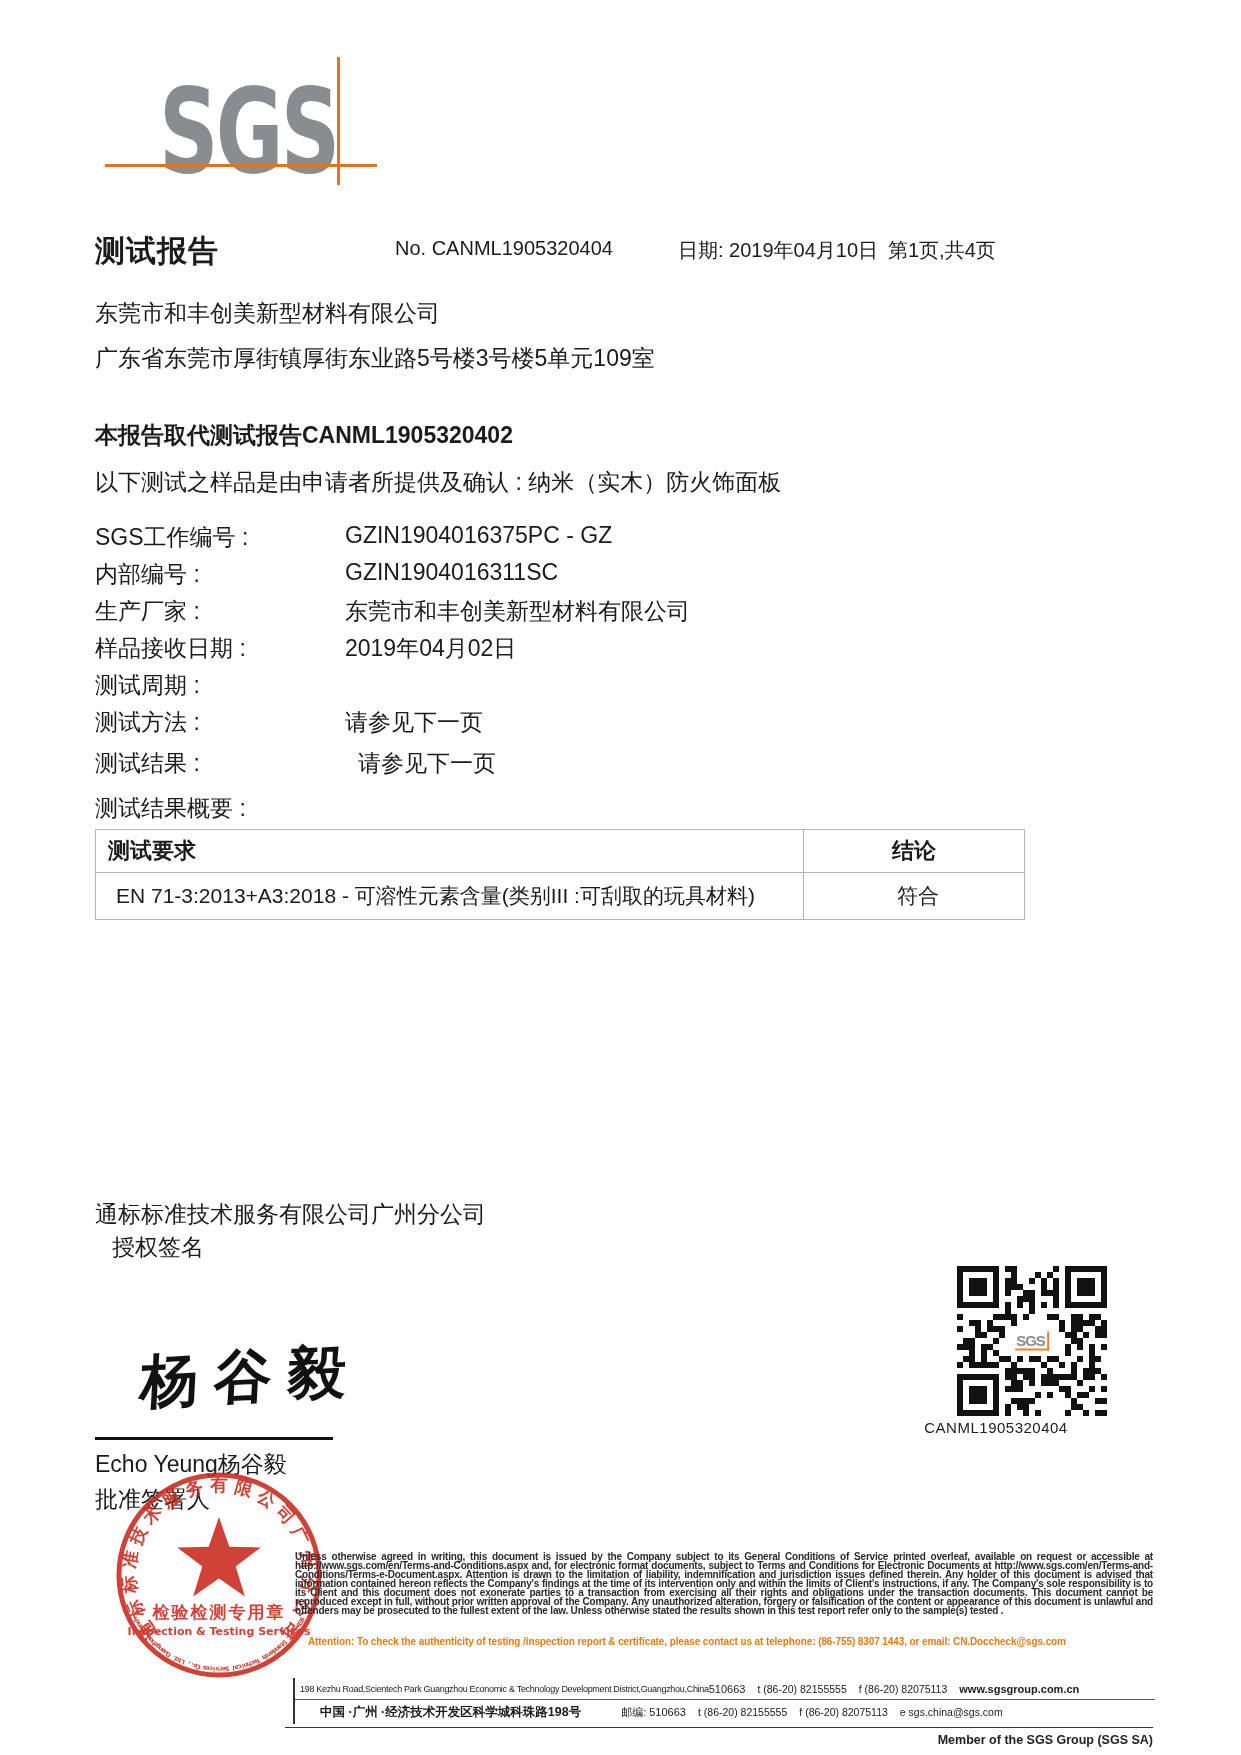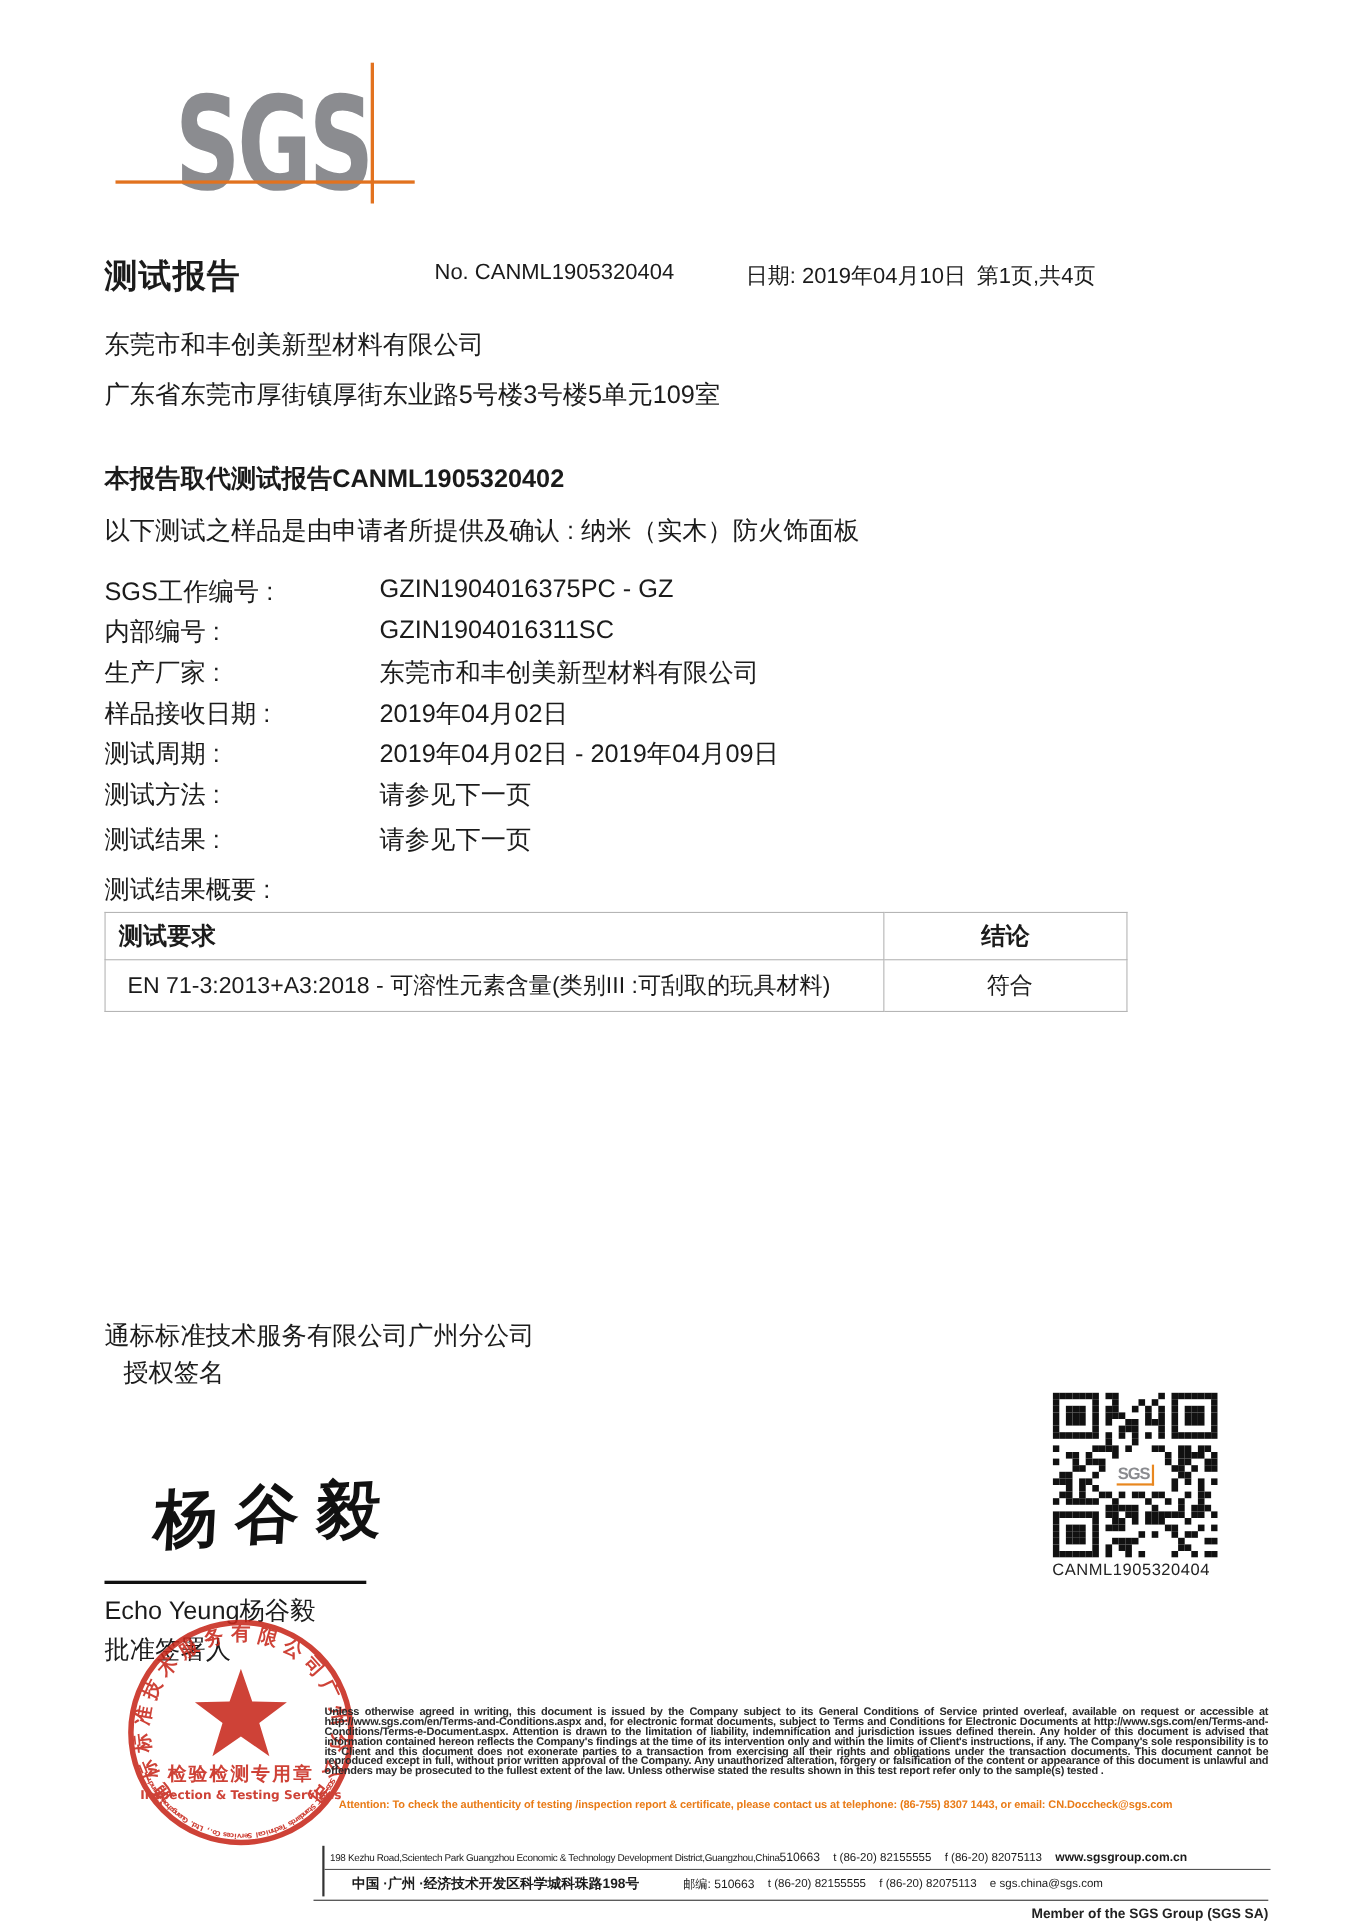--- a/index.html
+++ b/index.html
@@ -99,27 +99,26 @@
     <div class="drow">
       <span class="dlabel">生产厂家 :</span>
       <span class="dvalue">东莞市和丰创美新型材料有限公司</span>
     </div>
     <div class="drow">
       <span class="dlabel">样品接收日期 :</span>
       <span class="dvalue">2019年04月02日</span>
     </div>
     <div class="drow">
       <span class="dlabel">测试周期 :</span>
-      <span class="dvalue">2019年04月02日 - 2019年04月09日</span>
     </div>
     <div class="drow">
       <span class="dlabel">测试方法 :</span>
       <span class="dvalue">请参见下一页</span>
     </div>
-    <div class="drow" style="margin-top:4px;">
+    <div class="drow" style="margin-top:4px;gap:13px;">
       <span class="dlabel">测试结果 :</span>
       <span class="dvalue">请参见下一页</span>
     </div>
   </div>
 
   <div class="abs cn" style="left:95px; top:793px;">测试结果概要 :</div>
   <table class="summary abs" style="left:95px; top:829px;">
     <tbody>
         <tr>
       <th>测试要求</th>
@@ -415,21 +414,21 @@
         <rect x="78" y="144" width="6" height="6"></rect>
         <rect x="108" y="144" width="6" height="6"></rect>
         <rect x="126" y="144" width="6" height="6"></rect>
         <rect x="138" y="144" width="6" height="6"></rect>
         <rect x="144" y="144" width="6" height="6"></rect>
       </svg>
     <div class="qr-label">
       <span>SGS</span>
     </div>
   </div>
-  <div class="abs qr-caption" style="left:940px; top:1419px;text-align:right;">CANML1905320404</div>
+  <div class="abs qr-caption" style="left:916px; top:1419px;">CANML1905320404</div>
 
 
   <svg class="abs stamp-svg" style="left:109px; top:1465px;" width="220" height="220" viewBox="0 0 220 220">
     <g opacity="0.88">
       <circle cx="110" cy="110" r="100" fill="none" stroke="#c8281c" stroke-width="5"></circle>
       <polygon fill="#c8281c" points="110,52 120.3,81.8 151.8,82.4 126.7,101.4 135.9,131.6 110,113.6 84.1,131.6 93.3,101.4 68.2,82.4 99.7,81.8"></polygon>
       <g fill="#c8281c" font-size="17.5" font-weight="bold">
           <text x="110" y="26" text-anchor="middle" transform="rotate(-128 110 110)">通</text>
           <text x="110" y="26" text-anchor="middle" transform="rotate(-112 110 110)">标</text>
           <text x="110" y="26" text-anchor="middle" transform="rotate(-96 110 110)">标</text>

